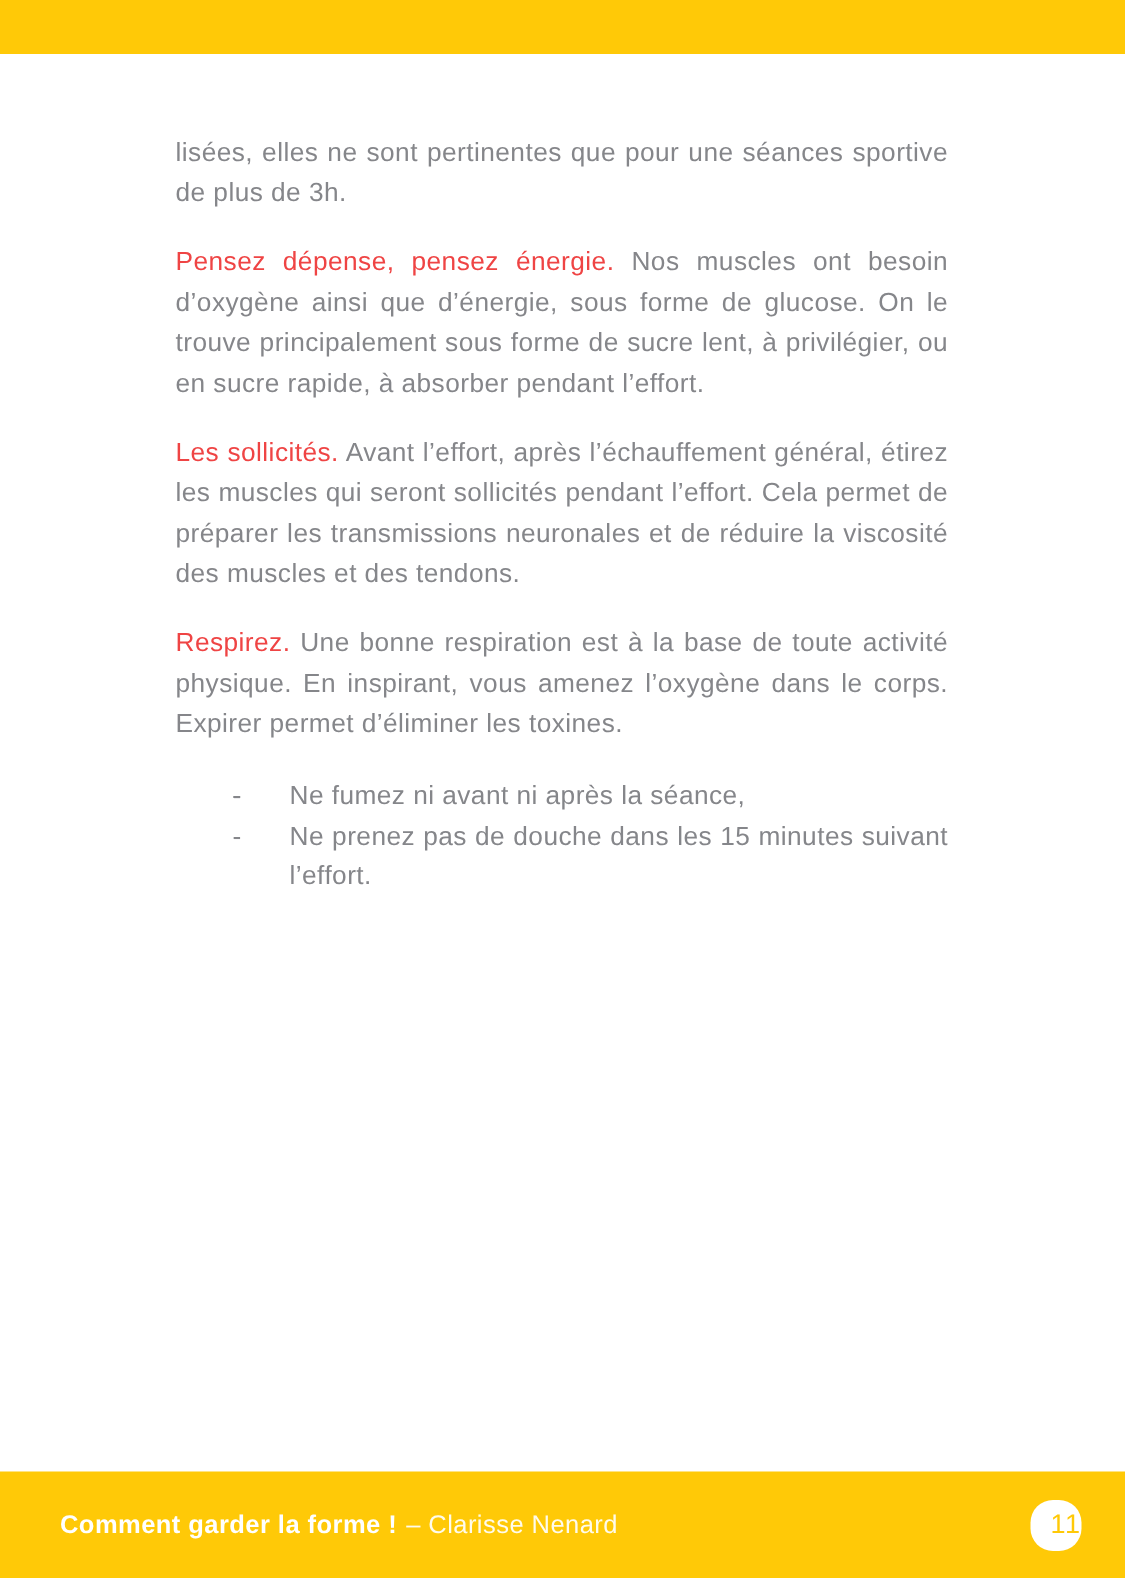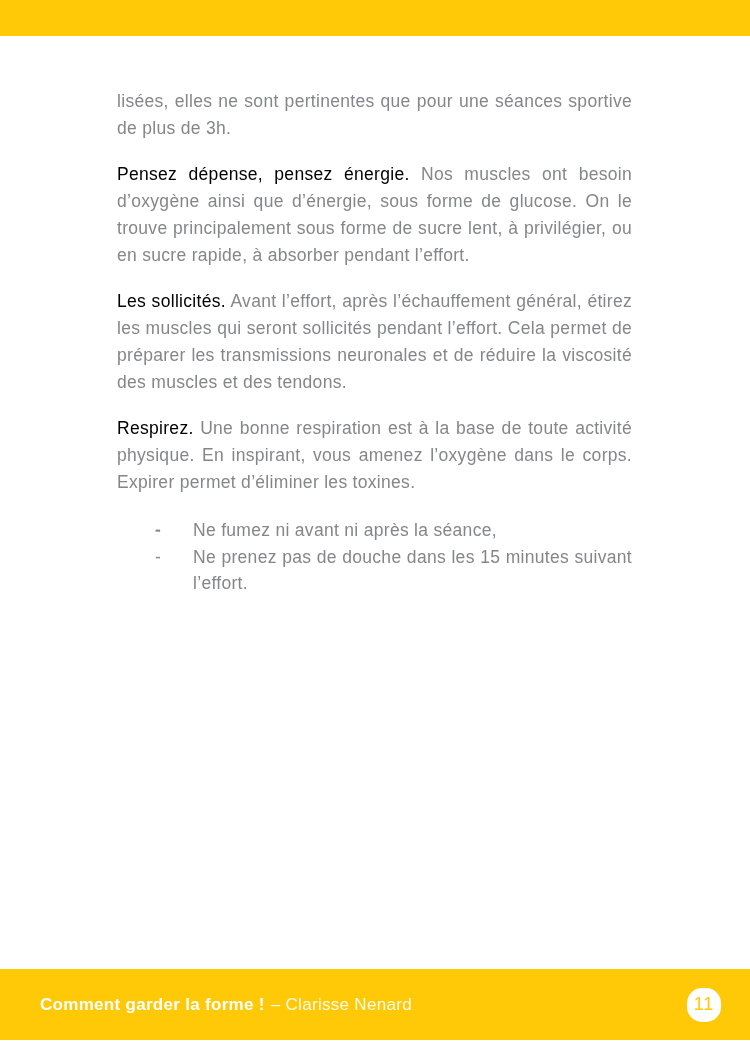--- a/index.html
+++ b/index.html
@@ -35,21 +35,21 @@
     line-height: 27px;
     letter-spacing: 0.3px;
     color: #85868A;
     text-align: justify;
     hyphens: manual;
   }
   .content p:first-child {
     margin-top: 52px;
   }
   .accent {
-    color: #000000;
+    color: #ef4444;
   }
   ul.rules {
     list-style: none;
     margin: 21px 0 0 0;
     padding: 0;
   }
   ul.rules li {
     position: relative;
     padding-left: 76px;
     font-size: 17.5px;
@@ -60,21 +60,21 @@
     text-align: justify;
   }
   ul.rules li .dash {
     position: absolute;
     left: 38px;
     top: 0;
   }
   .footerbar {
     position: absolute;
     left: 0;
-    bottom: 12px;
+    bottom: 0;
     width: 750px;
     height: 71px;
     background: #FFC907;
     display: flex;
     align-items: center;
     box-sizing: border-box;
     padding: 0 29px 0 40px;
   }
   .footer-text {
     font-size: 17px;
@@ -91,21 +91,21 @@
     margin-left: 6px;
   }
   .page-badge {
     margin-left: auto;
     width: 34px;
     height: 34px;
     background: #ffffff;
     border-radius: 15px;
     display: flex;
     align-items: center;
-    justify-content: center;
+    justify-content: flex-end;
     font-size: 18px;
     font-weight: 300;
     letter-spacing: 1px;
     color: #FFC907;
   }
 </style>
 </head>
 <body>
 
 <div class="page">

